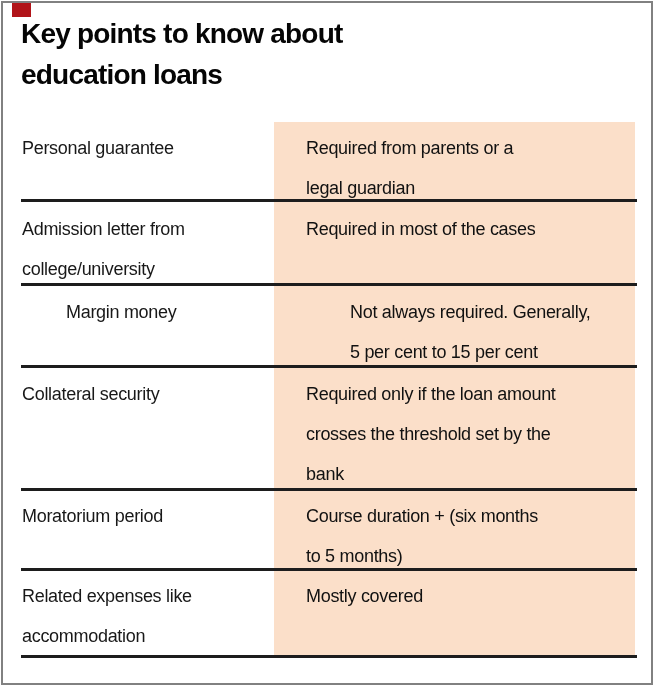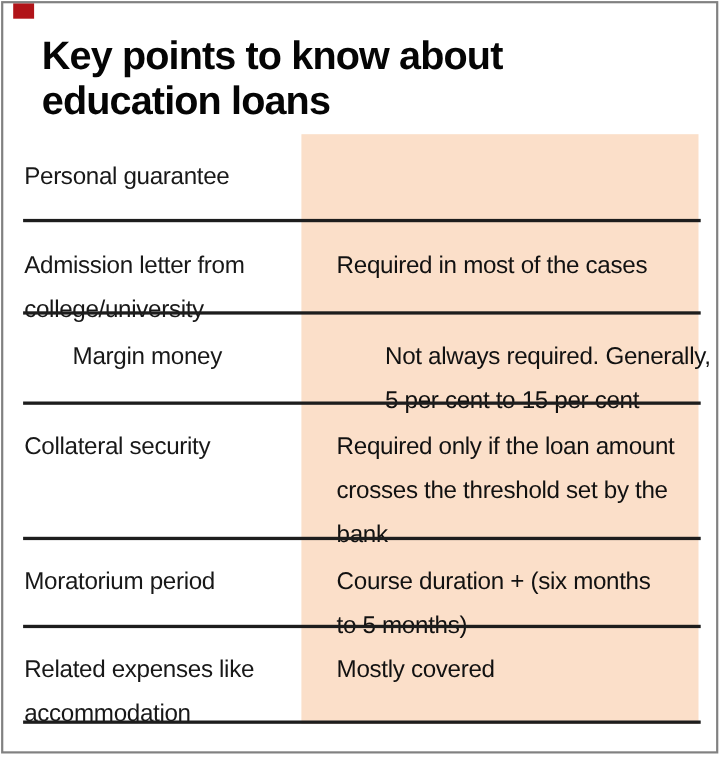--- a/index.html
+++ b/index.html
@@ -31,22 +31,22 @@
     top: 3px;
     width: 19px;
     height: 14px;
     background: #b11419;
   }
   .title {
     position: absolute;
     left: 21px;
     top: 13px;
     width: 560px;
-    margin: 17px;
-    font-size: 36px;
+    margin: 0;
+    font-size: 28px;
     font-weight: 700;
     line-height: 41px;
     letter-spacing: -0.8px;
     color: #050505;
     white-space: pre-line;
   }
   .value-col-bg {
     position: absolute;
     left: 274px;
     top: 122px;
@@ -73,22 +73,22 @@
     width: 660px;
   }
   .r1 { top: 124px; height: 75px; }
   .r2 { top: 205px; height: 78px; }
   .r3 { top: 288px; height: 77px; margin-left: 44px; }
   .r4 { top: 370px; height: 118px; }
   .r5 { top: 492px; height: 76px; }
   .r6 { top: 572px; height: 83px; }
   .label, .value {
     position: absolute;
-    top: 16px;
-    font-size: 22px;
+    top: 4px;
+    font-size: 18px;
     line-height: 40px;
     letter-spacing: -0.3px;
     white-space: pre-line;
   }
   .label {
     left: 22px;
     width: 250px;
     color: #181818;
   }
   .value {
@@ -103,20 +103,22 @@
 
 <div class="value-col-bg"></div>
 
 <div class="accent-square"></div>
 
 <h1 class="title">Key points to know about
 education loans</h1>
 
 <div class="row r1">
   <span class="label">Personal guarantee</span>
+  <span class="value">Required from parents or a
+legal guardian</span>
 </div>
 <div class="divider d1"></div>
 
 <div class="row r2">
   <span class="label">Admission letter from
 college/university</span>
   <span class="value">Required in most of the cases</span>
 </div>
 <div class="divider d2"></div>
 

